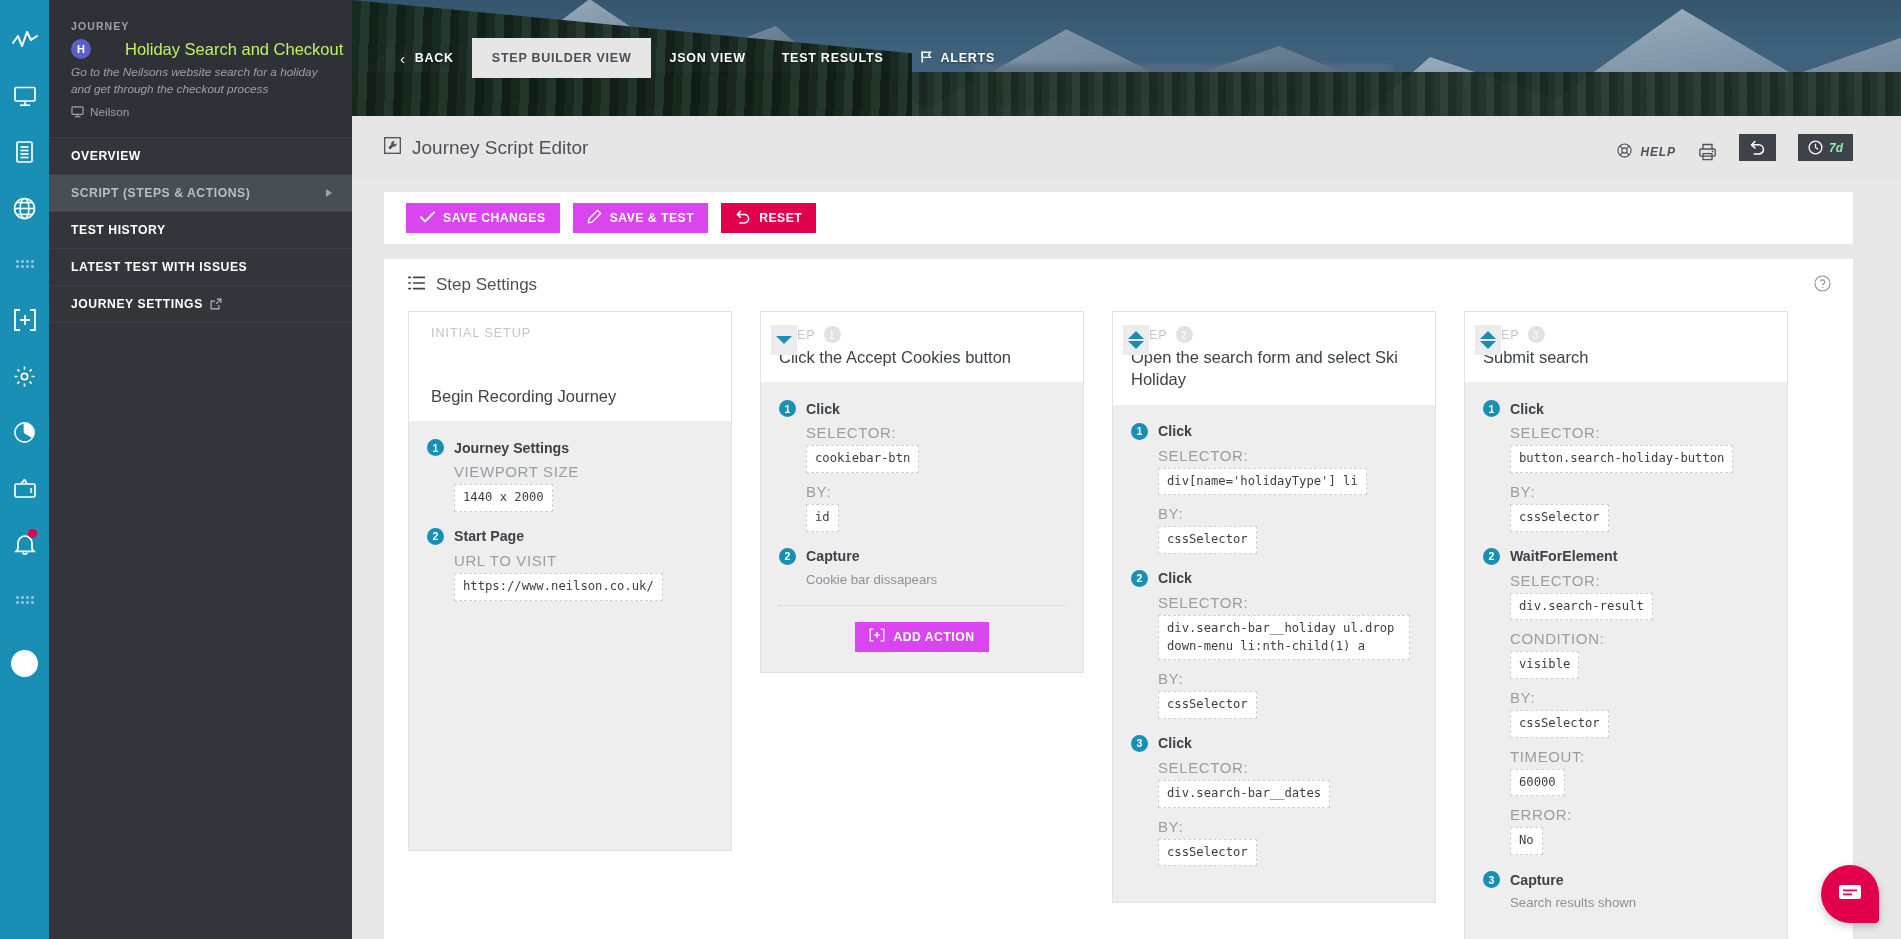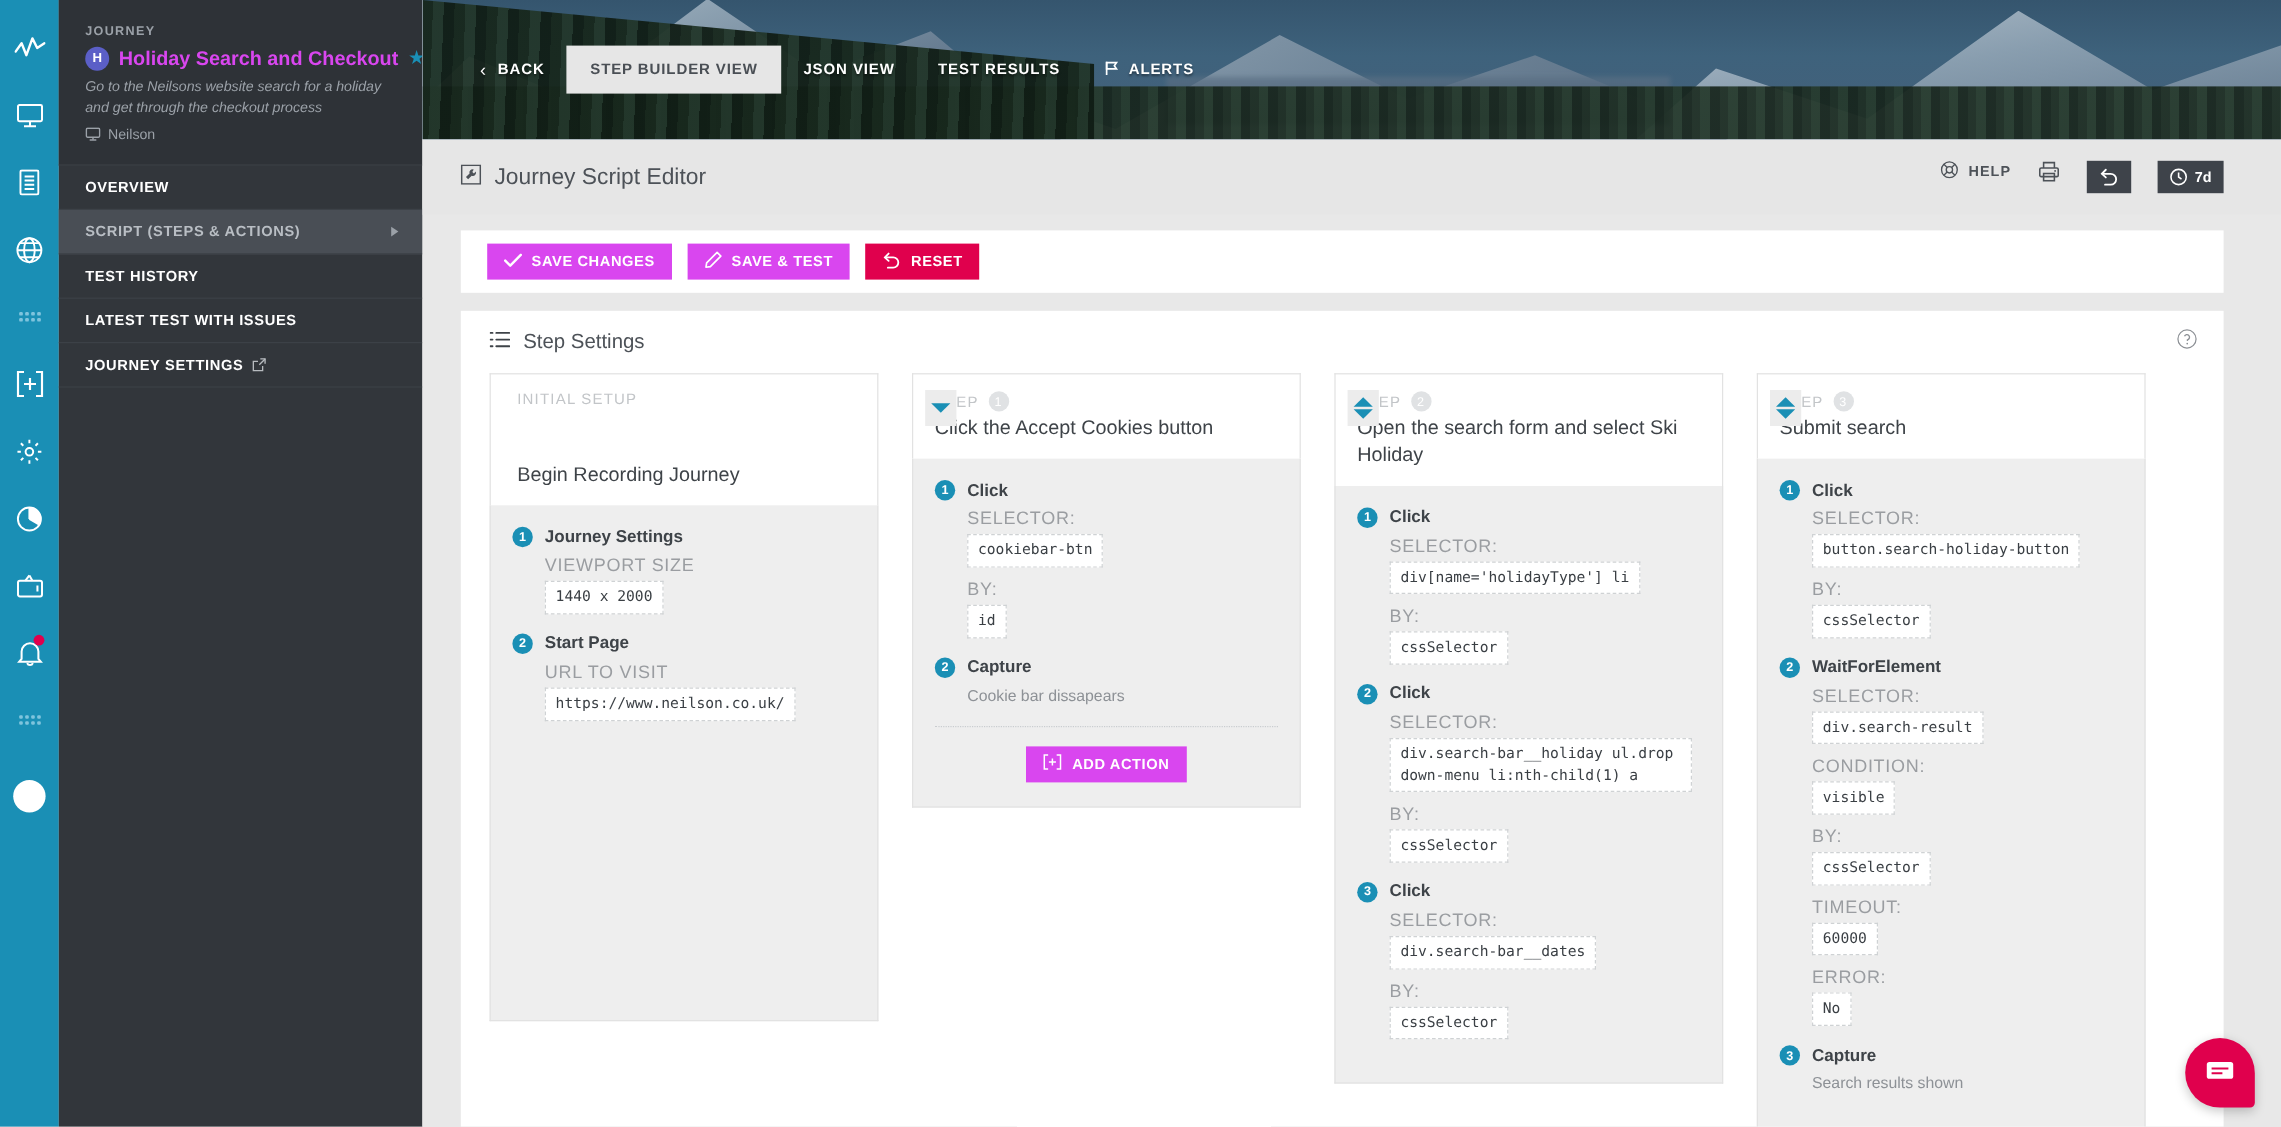--- a/index.html
+++ b/index.html
@@ -55,21 +55,21 @@
     font-weight: 700; margin-bottom: 7px;
   }
   .journey-title-row { display: flex; align-items: center; gap: 8px; }
   .jt-avatar {
     width: 20px; height: 20px; border-radius: 50%;
     background: #5b5fc7; color: #fff;
     font-size: 11px; font-weight: 700;
     display: flex; align-items: center; justify-content: center;
     flex: 0 0 20px;
   }
-  .jt-name { font-size: 16.5px; font-weight: 700; color: #d946ef; white-space: nowrap; }
+  .jt-name { font-size: 16.5px; font-weight: 400; color: #bef264; white-space: nowrap; margin-left: 26px; }
   .jt-star { color: #1a8fb5; font-size: 16px; line-height: 1; }
   .journey-desc {
     font-size: 11.8px; font-style: italic; color: #9ba1a8;
     line-height: 1.45; margin-top: 5px; max-width: 262px;
   }
   .journey-site {
     display: flex; align-items: center; gap: 6px;
     font-size: 11.8px; color: #9ba1a8; margin-top: 7px;
   }
   .nav-item {
@@ -155,33 +155,33 @@
   .tab .lt { font-size: 15px; font-weight: 400; line-height: 1; margin-right: 2px; }
 
   
   .editor-head {
     height: 63px; background: #e6e6e6;
     display: flex; align-items: center; justify-content: space-between;
     padding: 0 48px 0 32px;
   }
   .eh-left { display: flex; align-items: center; gap: 11px; }
   .eh-title { font-size: 19px; color: #4d5258; }
-  .eh-right { display: flex; align-items: flex-start; gap: 22px; }
+  .eh-right { display: flex; align-items: flex-end; gap: 22px; font-style: italic; }
   .help-btn {
     display: flex; align-items: center; gap: 8px;
     font-size: 12px; font-weight: 700; letter-spacing: .9px;
     color: #4d5258; cursor: pointer;
   }
   .icon-btn { color: #4d5258; cursor: pointer; display: flex; align-items: center; }
   .dark-btn {
     background: #3e434a; color: #fff;
     height: 27px; padding: 0 10px; display: flex; align-items: center; gap: 6px;
     font-size: 12px; font-weight: 700; cursor: pointer;
   }
-  .dark-btn .d7 { color: #ffffff; }
+  .dark-btn .d7 { color: #86efac; }
 
   
   .action-card {
     margin: 13px 48px 0 32px;
     background: #fff; height: 52px;
     display: flex; align-items: center; gap: 13px;
     padding: 0 22px;
   }
   .btn {
     height: 30px; padding: 0 14px;

